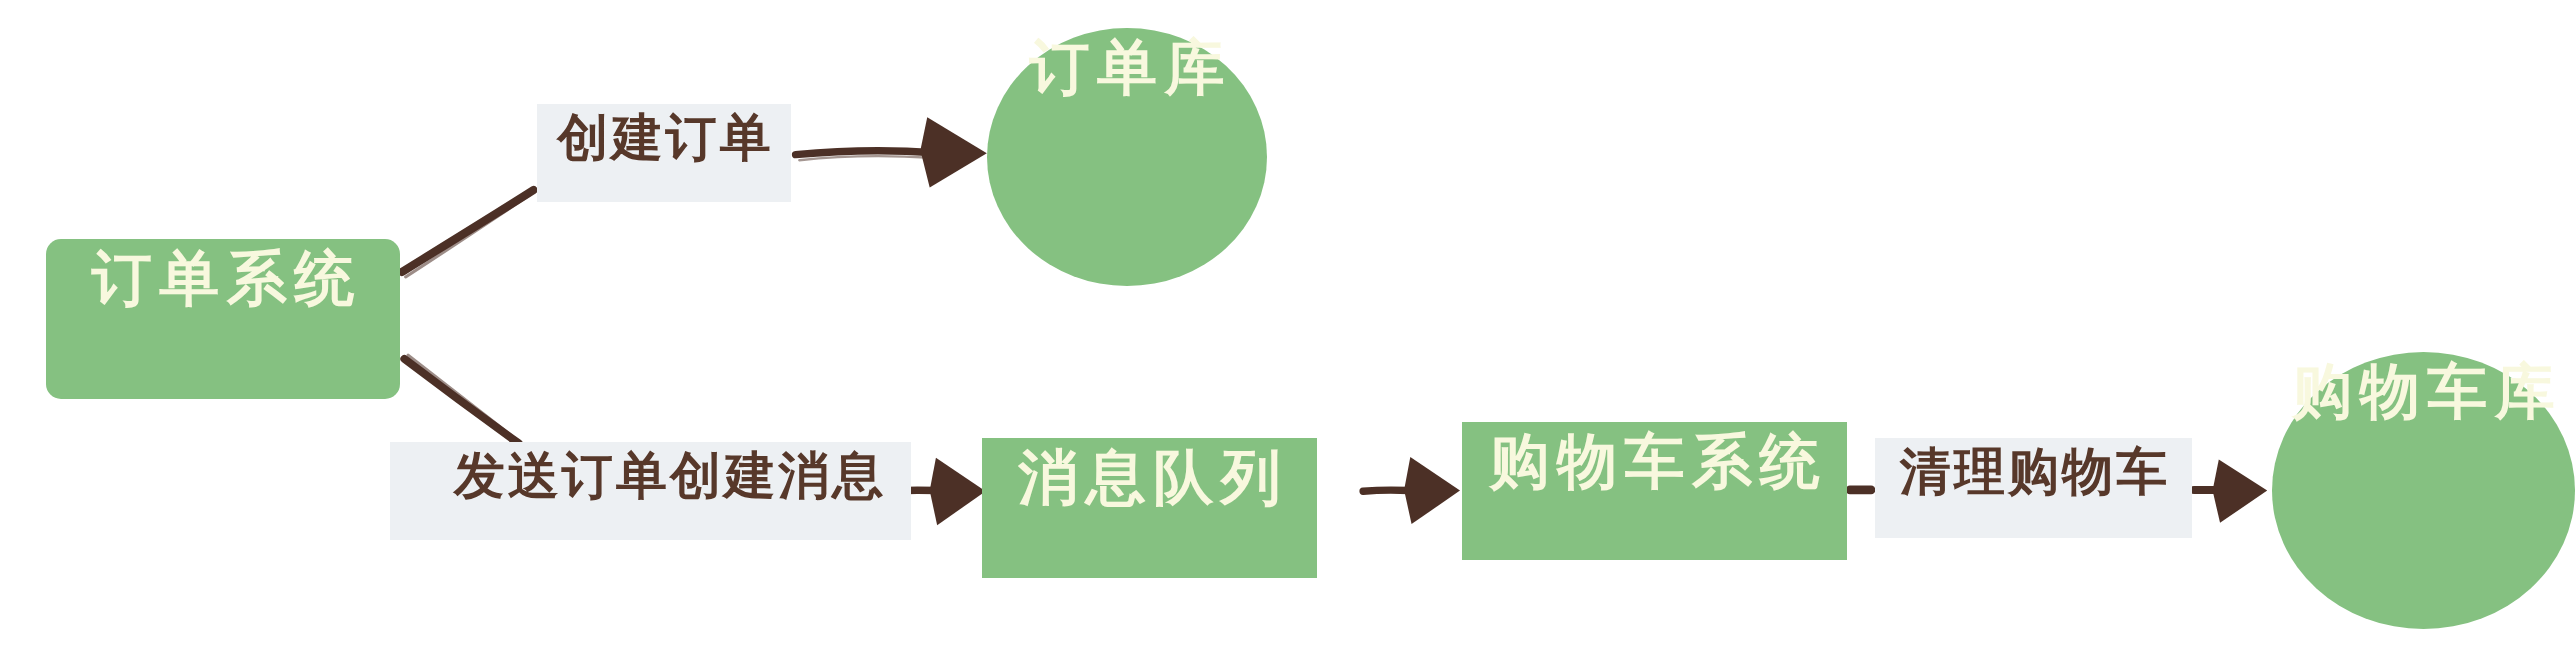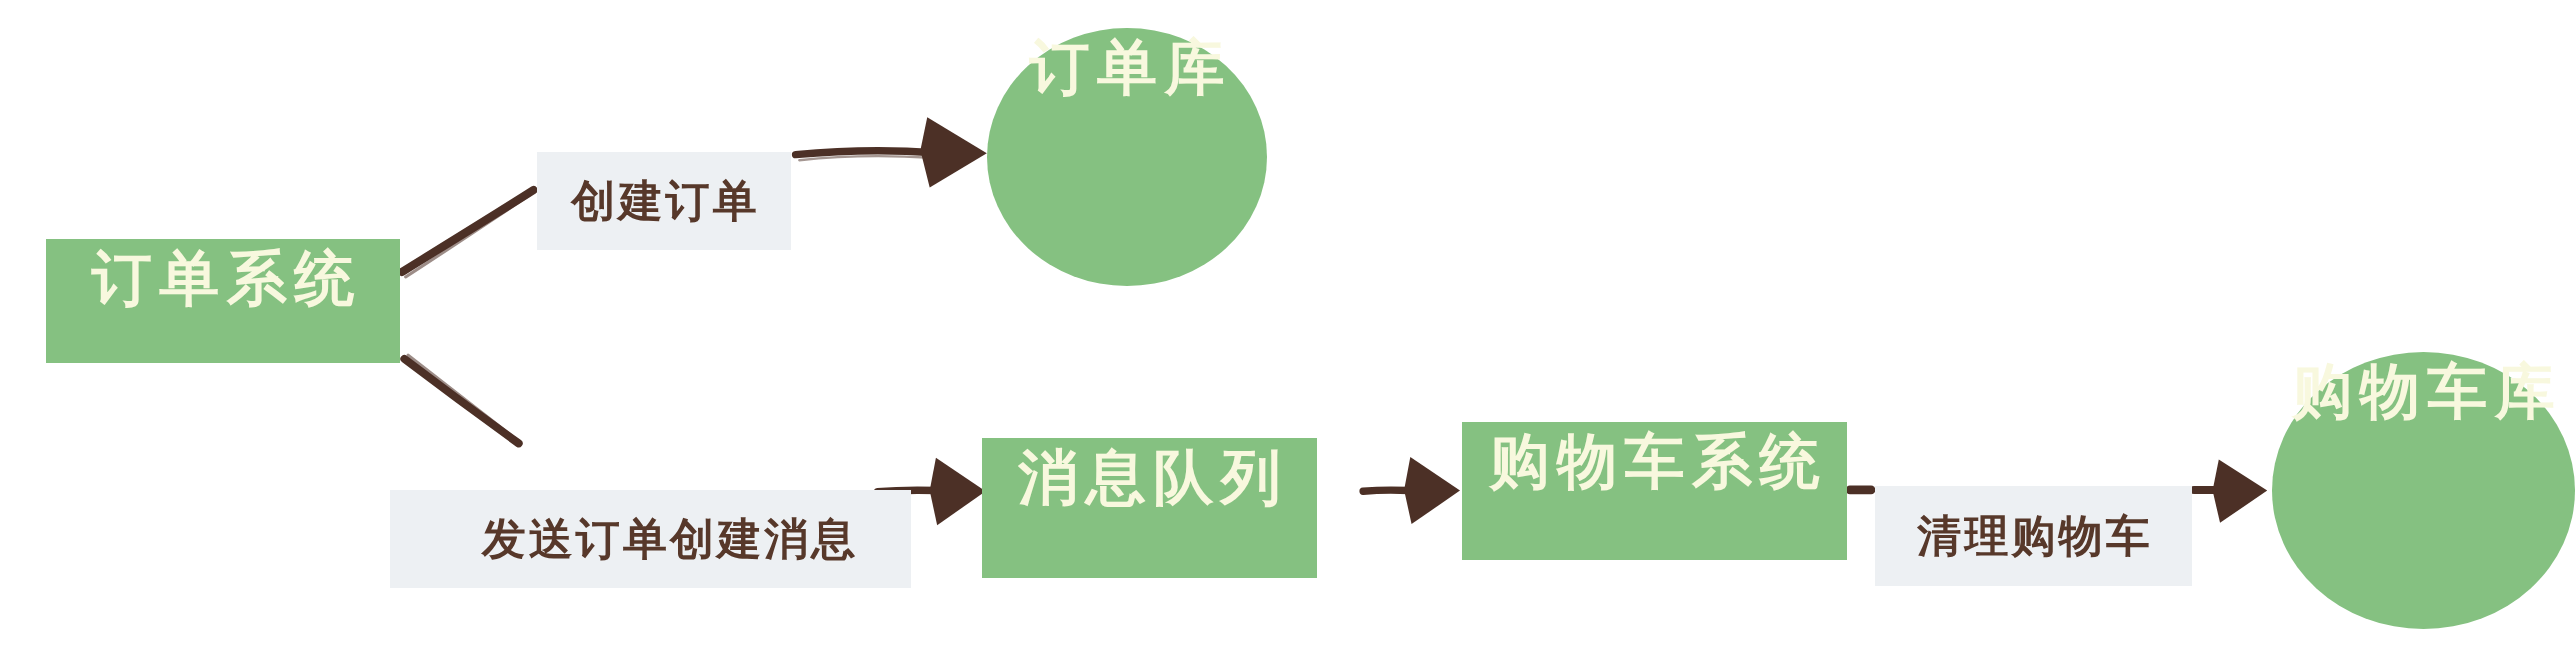--- a/index.html
+++ b/index.html
@@ -16,29 +16,28 @@
   .ink-fill{fill:var(--ink);stroke:none;}
 
   .node{
     position:absolute;display:flex;justify-content:center;
     background:var(--green);color:var(--cream);
     font-size:60px;font-weight:bold;letter-spacing:7.5px;text-indent:7.5px;
     white-space:nowrap;
   }
   .node.circle{border-radius:50%;}
   .edge-label{
-    position:absolute;display:flex;align-items:center;justify-content:center;
+    position:absolute;display:flex;align-items:flex-start;justify-content:center;
     background:var(--label-bg);color:var(--label-ink);
-    font-size:44px;font-weight:bold;letter-spacing:3.1px;text-indent:3.1px;
+    font-size:51px;font-weight:bold;letter-spacing:3.1px;text-indent:3.1px;
     white-space:nowrap;
-    margin-top:48px;
   }
 
   
-  .n-order-system{left:46px;top:239px;width:354px;height:124px;}
+  .n-order-system{left:46px;top:239px;width:354px;height:160px;border-radius:15px;}
   .n-order-db{left:987px;top:28px;width:280px;height:258px;}
   .n-message-queue{left:982px;top:438px;width:335px;height:140px;}
   .n-cart-system{left:1462px;top:422px;width:385px;height:138px;}
   .n-cart-db{left:2272px;top:352px;width:303px;height:277px;}
 
   .l-create-order{left:537px;top:104px;width:254px;height:98px;}
   .l-send-message{left:390px;top:442px;width:485px;height:98px;padding-left:36px;}
   .l-clear-cart{left:1875px;top:438px;width:317px;height:100px;}
 </style>
 </head>

